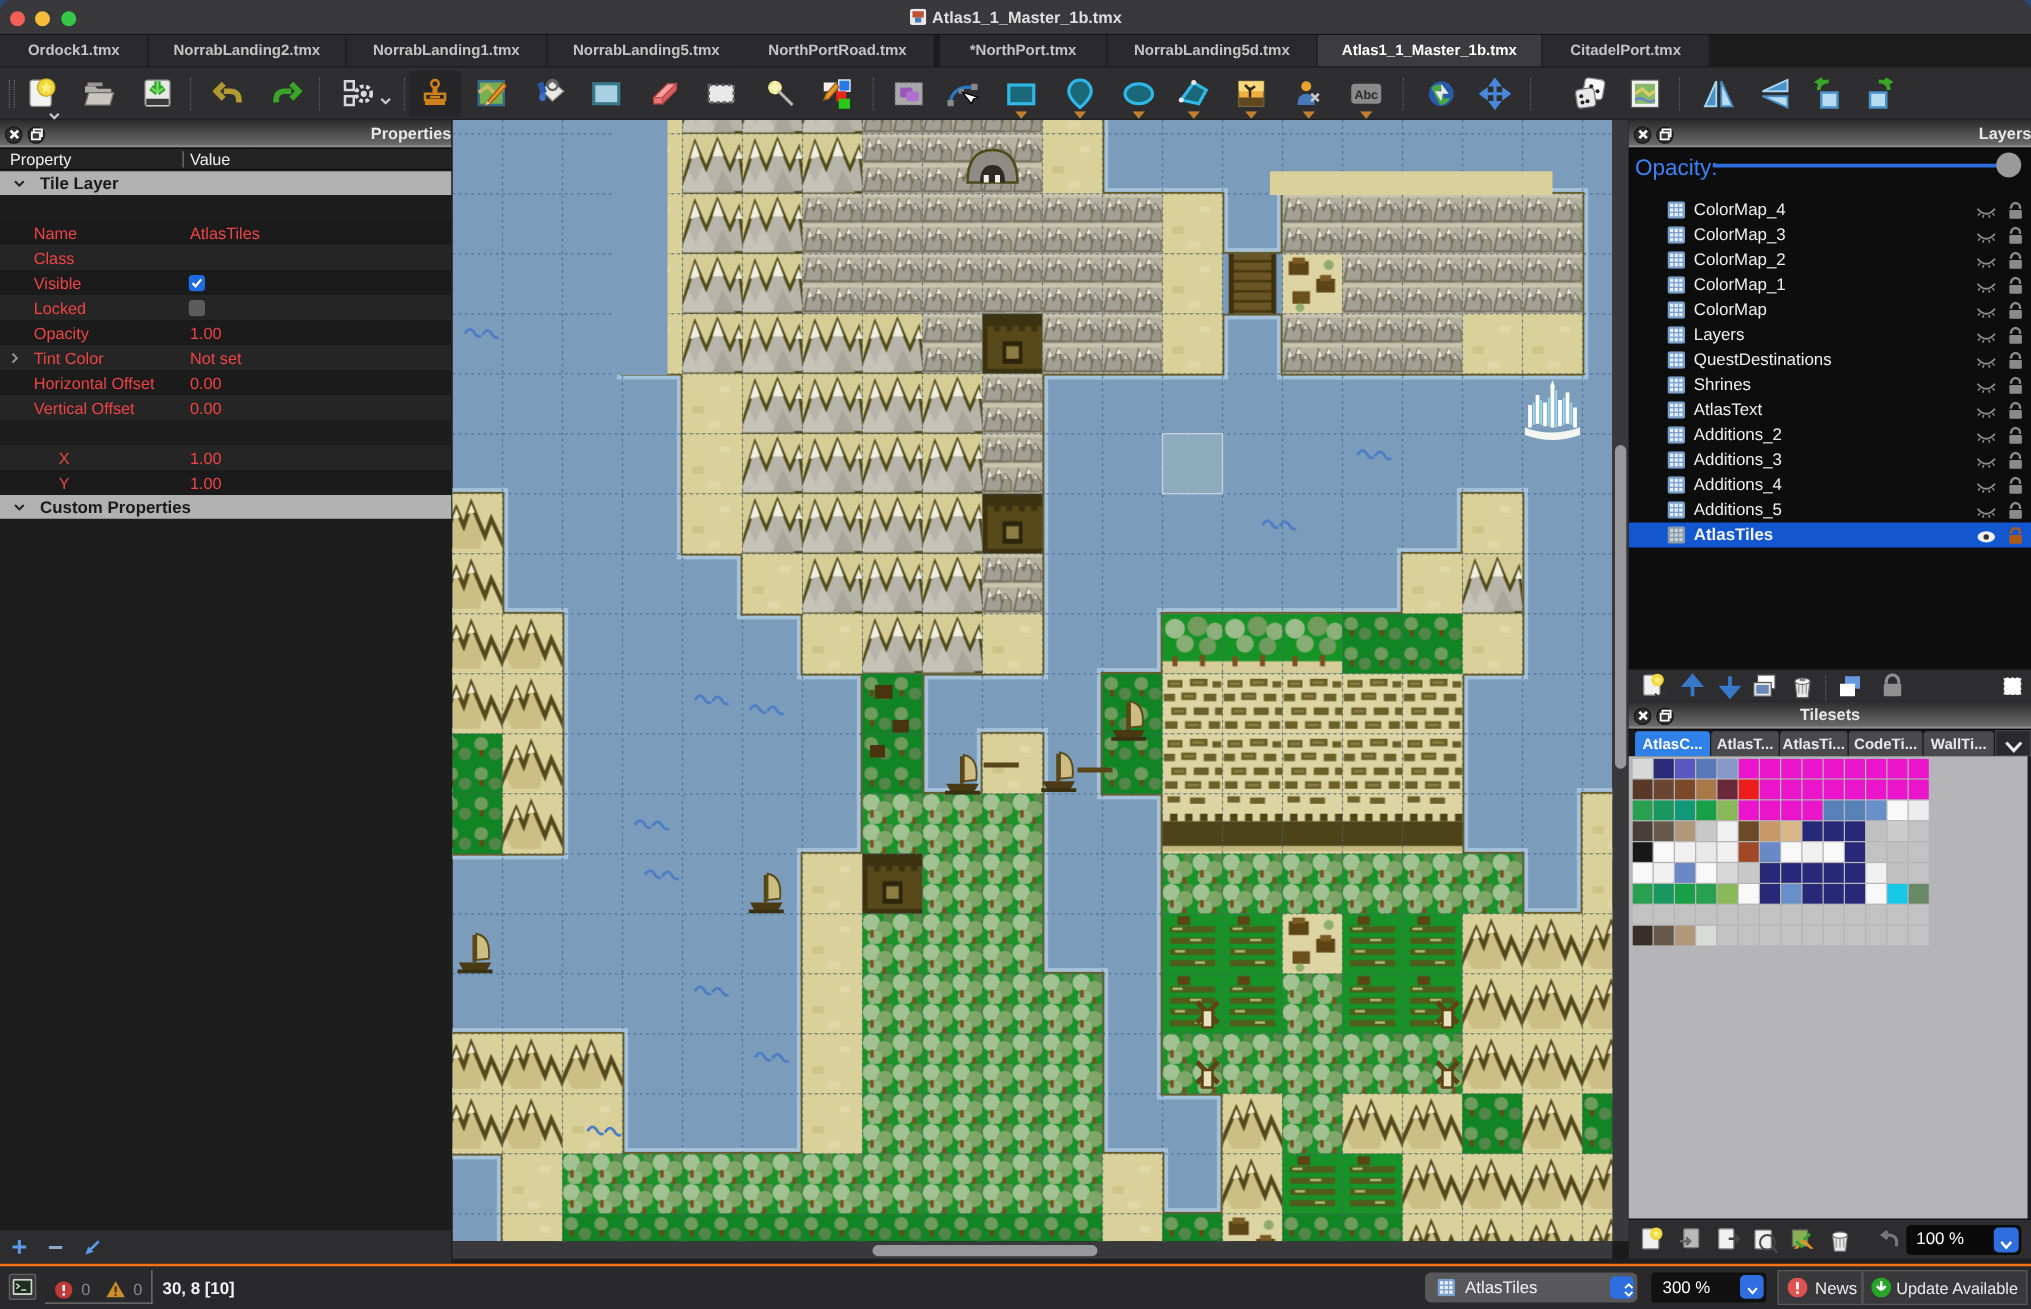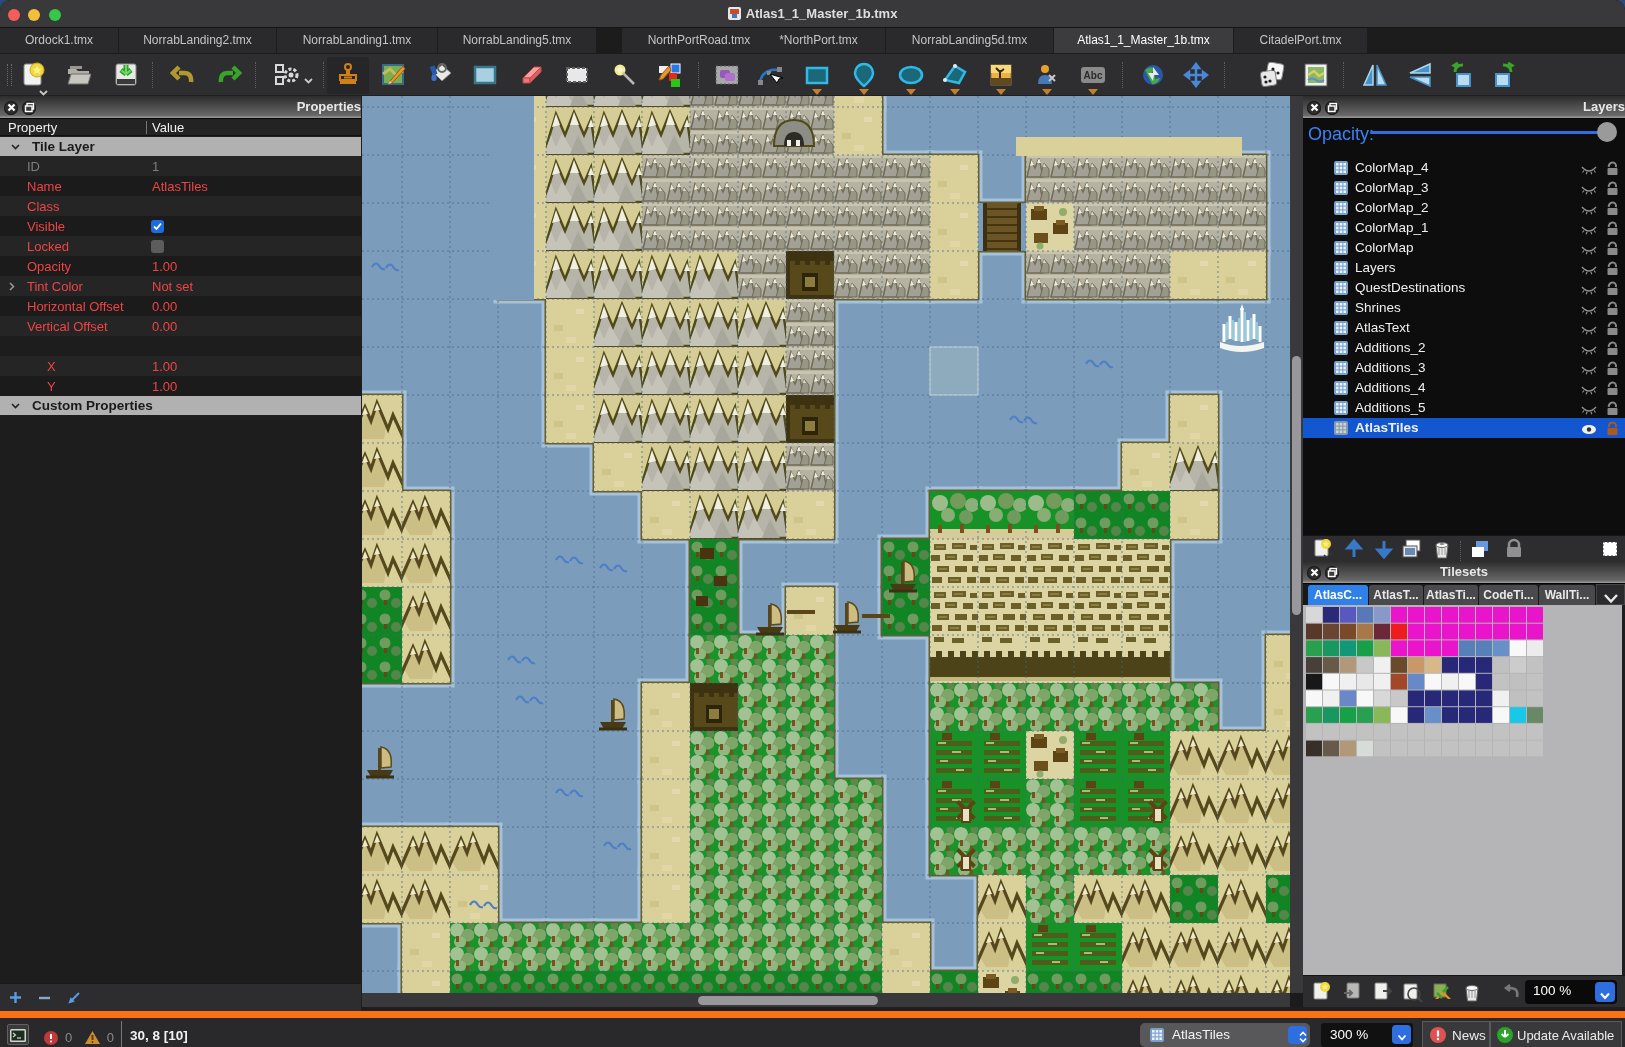--- a/index.html
+++ b/index.html
@@ -1,20 +1,20 @@
 <!DOCTYPE html>
 <html><head><meta charset="utf-8"><style>
 *{margin:0;padding:0;box-sizing:border-box}
 html{background:#2b4a7a}
 body{width:1625px;height:1047px;position:relative;overflow:hidden;font-family:"Liberation Sans",sans-serif;background:#1e1e1e;border-radius:10px 10px 0 0}
 #titlebar{position:absolute;left:0;top:0;width:1625px;height:28px;background:#39393b;border-radius:10px 10px 0 0;border-bottom:1px solid #141414}
 .tl{position:absolute;top:8.5px;width:12px;height:12px;border-radius:50%}
 #titlebar .t{position:absolute;top:6px;left:0;right:0;text-align:center;color:#dfdfdf;font-size:13px;font-weight:bold}
 #tabbar{position:absolute;left:0;top:28px;width:1625px;height:26px;background:#1c1c1c}
-.tab{position:absolute;top:0;height:25px;background:#2a2a2c;color:#c4c4c4;font-size:12px;font-weight:normal;text-align:center;line-height:25px;overflow:hidden}
+.tab{position:absolute;top:0;height:25px;background:#2a2a2c;color:#c4c4c4;font-size:12px;font-weight:bold;text-align:center;line-height:25px;overflow:hidden}
 .tab.active{background:#3c3c3e;color:#fff}
 #toolbar{position:absolute;left:0;top:54px;width:1625px;height:42px;background:#2e2e30;border-bottom:1px solid #202020}
 .ti{position:absolute}
 .tsel{position:absolute;left:327px;top:3px;width:42px;height:37px;background:#262628;border-radius:3px}
 .tsel + .ti{z-index:2}
 .ti svg{display:block}
 .tsep{position:absolute;top:8px;height:26px;width:0;border-left:1px dotted #5e5e5e}
 .tgrip{position:absolute;top:10px;height:22px;width:0;border-left:1px dotted #6a6a6a}
 #props{position:absolute;left:0;top:96px;width:361px;height:915px;background:#1d1d1d}
 .phead{position:relative;height:23px;background:linear-gradient(#2c2c2c,#686868 88%,#a0a0a0);border-bottom:1px solid #050505}
@@ -58,21 +58,21 @@
 #tshead span{display:block;text-align:center;line-height:22px;color:#e8e8e8;font-size:13px;font-weight:bold}
 #tstabs{position:absolute;left:1303px;top:584px;width:322px;height:21px;background:#19191b}
 .tstab{position:absolute;top:1px;height:20px;background:#4a4a4c;color:#e8e8e8;font-size:12px;font-weight:bold;text-align:center;line-height:20px;border-radius:3px 3px 0 0;white-space:nowrap;overflow:hidden}
 .tstab.sel{background:#2f81e8;color:#fff}
 #tschev{position:absolute;right:0;top:0;width:29px;height:21px;background:#2a2a2c;border:1px solid #444;text-align:center;padding-top:5px}
 #tsbody{position:absolute;left:1303px;top:605px;width:319px;height:370px;background:#b5b5b7}
 #tstool{position:absolute;left:1303px;top:975px;width:322px;height:32px;background:#2d2d2f;border-top:1px solid #151515}
 #tstool > span{position:absolute;top:5px;width:22px;height:22px}
 #tszoom{position:absolute;left:222px;top:4px;width:92px;height:24px;background:#0a0a0a;border-radius:4px;color:#fff;font-size:13.5px;padding:3px 0 0 8px}
 .zchev{position:absolute;right:2px;top:2px;width:20px;height:20px;border-radius:4px;background:#2e6ede;text-align:center;padding-top:6px}
-#status{position:absolute;left:0;top:1011px;width:1625px;height:36px;background:#29292b;border-top:7px solid #f97316}
+#status{position:absolute;left:0;top:1011px;width:1625px;height:36px;background:#29292b;border-top:2px solid #f97316}
 #stterm{position:absolute;left:7px;top:6px;width:22px;height:21px;background:#3a3a3c;border:1px solid #626262;border-radius:2px;padding:3px 0 0 2px}
 #sterr{position:absolute;left:36px;top:3px;width:86px;height:27px;border-bottom:1px solid #7a7a7a;border-right:1px solid #7a7a7a;padding-top:7px}
 #sterr svg{vertical-align:middle;margin-left:8px}
 #sterr .n0{color:#8a8a8a;font-size:13px;margin-left:7px;vertical-align:middle}
 #stpos{position:absolute;left:130px;top:10px;color:#f2f2f2;font-size:13.5px;font-weight:bold}
 #stlayer{position:absolute;left:1140px;top:5px;width:170px;height:24px;background:#58585a;border-radius:5px;color:#f4f4f4;font-size:13.5px}
 #stlayer svg{position:absolute;left:10px;top:5px}
 #stlayer span{position:absolute;left:32px;top:4px}
 #stlayer .bluebtn{position:absolute;right:3px;top:3px;width:19px;height:18px;border-radius:4px;background:#2e6ede;text-align:center;padding-top:3px}
 #stzoom{position:absolute;left:1321px;top:5px;width:92px;height:24px;background:#111;border-radius:3px;color:#fff;font-size:13.5px;padding:4px 0 0 9px}
@@ -92,21 +92,21 @@
         <rect width="13" height="13" rx="2" fill="#e8e8e8"></rect>
         <rect x="2" y="2" width="9" height="5" fill="#c05030"></rect>
         <rect x="4" y="7" width="5" height="4" fill="#4878b8"></rect>
       </svg>Atlas1_1_Master_1b.tmx</div>
   </div>
 <div id="tabbar">
     <div class="tab" style="left:0px;width:118px">Ordock1.tmx</div>
     <div class="tab" style="left:119px;width:157px">NorrabLanding2.tmx</div>
     <div class="tab" style="left:277px;width:160px">NorrabLanding1.tmx</div>
     <div class="tab" style="left:438px;width:158px">NorrabLanding5.tmx</div>
-    <div class="tab" style="left:622px;width:154px">NorthPortRoad.tmx</div>
+    <div class="tab" style="left:593px;width:154px">NorthPortRoad.tmx</div>
     <div class="tab" style="left:752px;width:133px">*NorthPort.tmx</div>
     <div class="tab" style="left:886px;width:167px">NorrabLanding5d.tmx</div>
     <div class="tab active" style="left:1054px;width:179px">Atlas1_1_Master_1b.tmx</div>
     <div class="tab" style="left:1234px;width:133px">CitadelPort.tmx</div>
   </div>
 <div id="toolbar">
     <div class="tgrip" style="left:7px"></div>
     <div class="tgrip" style="left:11px"></div>
     <div class="tsep" style="left:152px"></div>
     <div class="tsep" style="left:255px"></div>
@@ -395,24 +395,20 @@
     <div class="pcolh">
       <span style="left:8px">Property</span>
       <span style="left:152px">Value</span>
       <i></i>
     </div>
     <div class="psec" style="top:41px">
       <svg width="9" height="6" viewBox="0 0 9 6" style="position:absolute;left:11px;top:7px">
         <path d="M1 1 L4.5 4.5 L8 1" stroke="#222" stroke-width="1.6" fill="none"></path>
       </svg>
       <b>Tile Layer</b>
-    </div>
-    <div class="prow dim" style="top:60px;background:#252525">
-      <span class="pl" style="left:27px">ID</span>
-      <span class="pv">1</span>
     </div>
     <div class="prow" style="top:80px;background:#1b1b1b">
       <span class="pl" style="left:27px">Name</span>
       <span class="pv">AtlasTiles</span>
     </div>
     <div class="prow" style="top:120px;background:#1b1b1b">
       <span class="pl" style="left:27px">Visible</span>
       <span class="cb on">
         <svg width="13" height="13" viewBox="0 0 13 13">
           <path d="M3 6.5 L5.5 9 L10 3.5" stroke="#fff" stroke-width="1.8" fill="none"></path>

